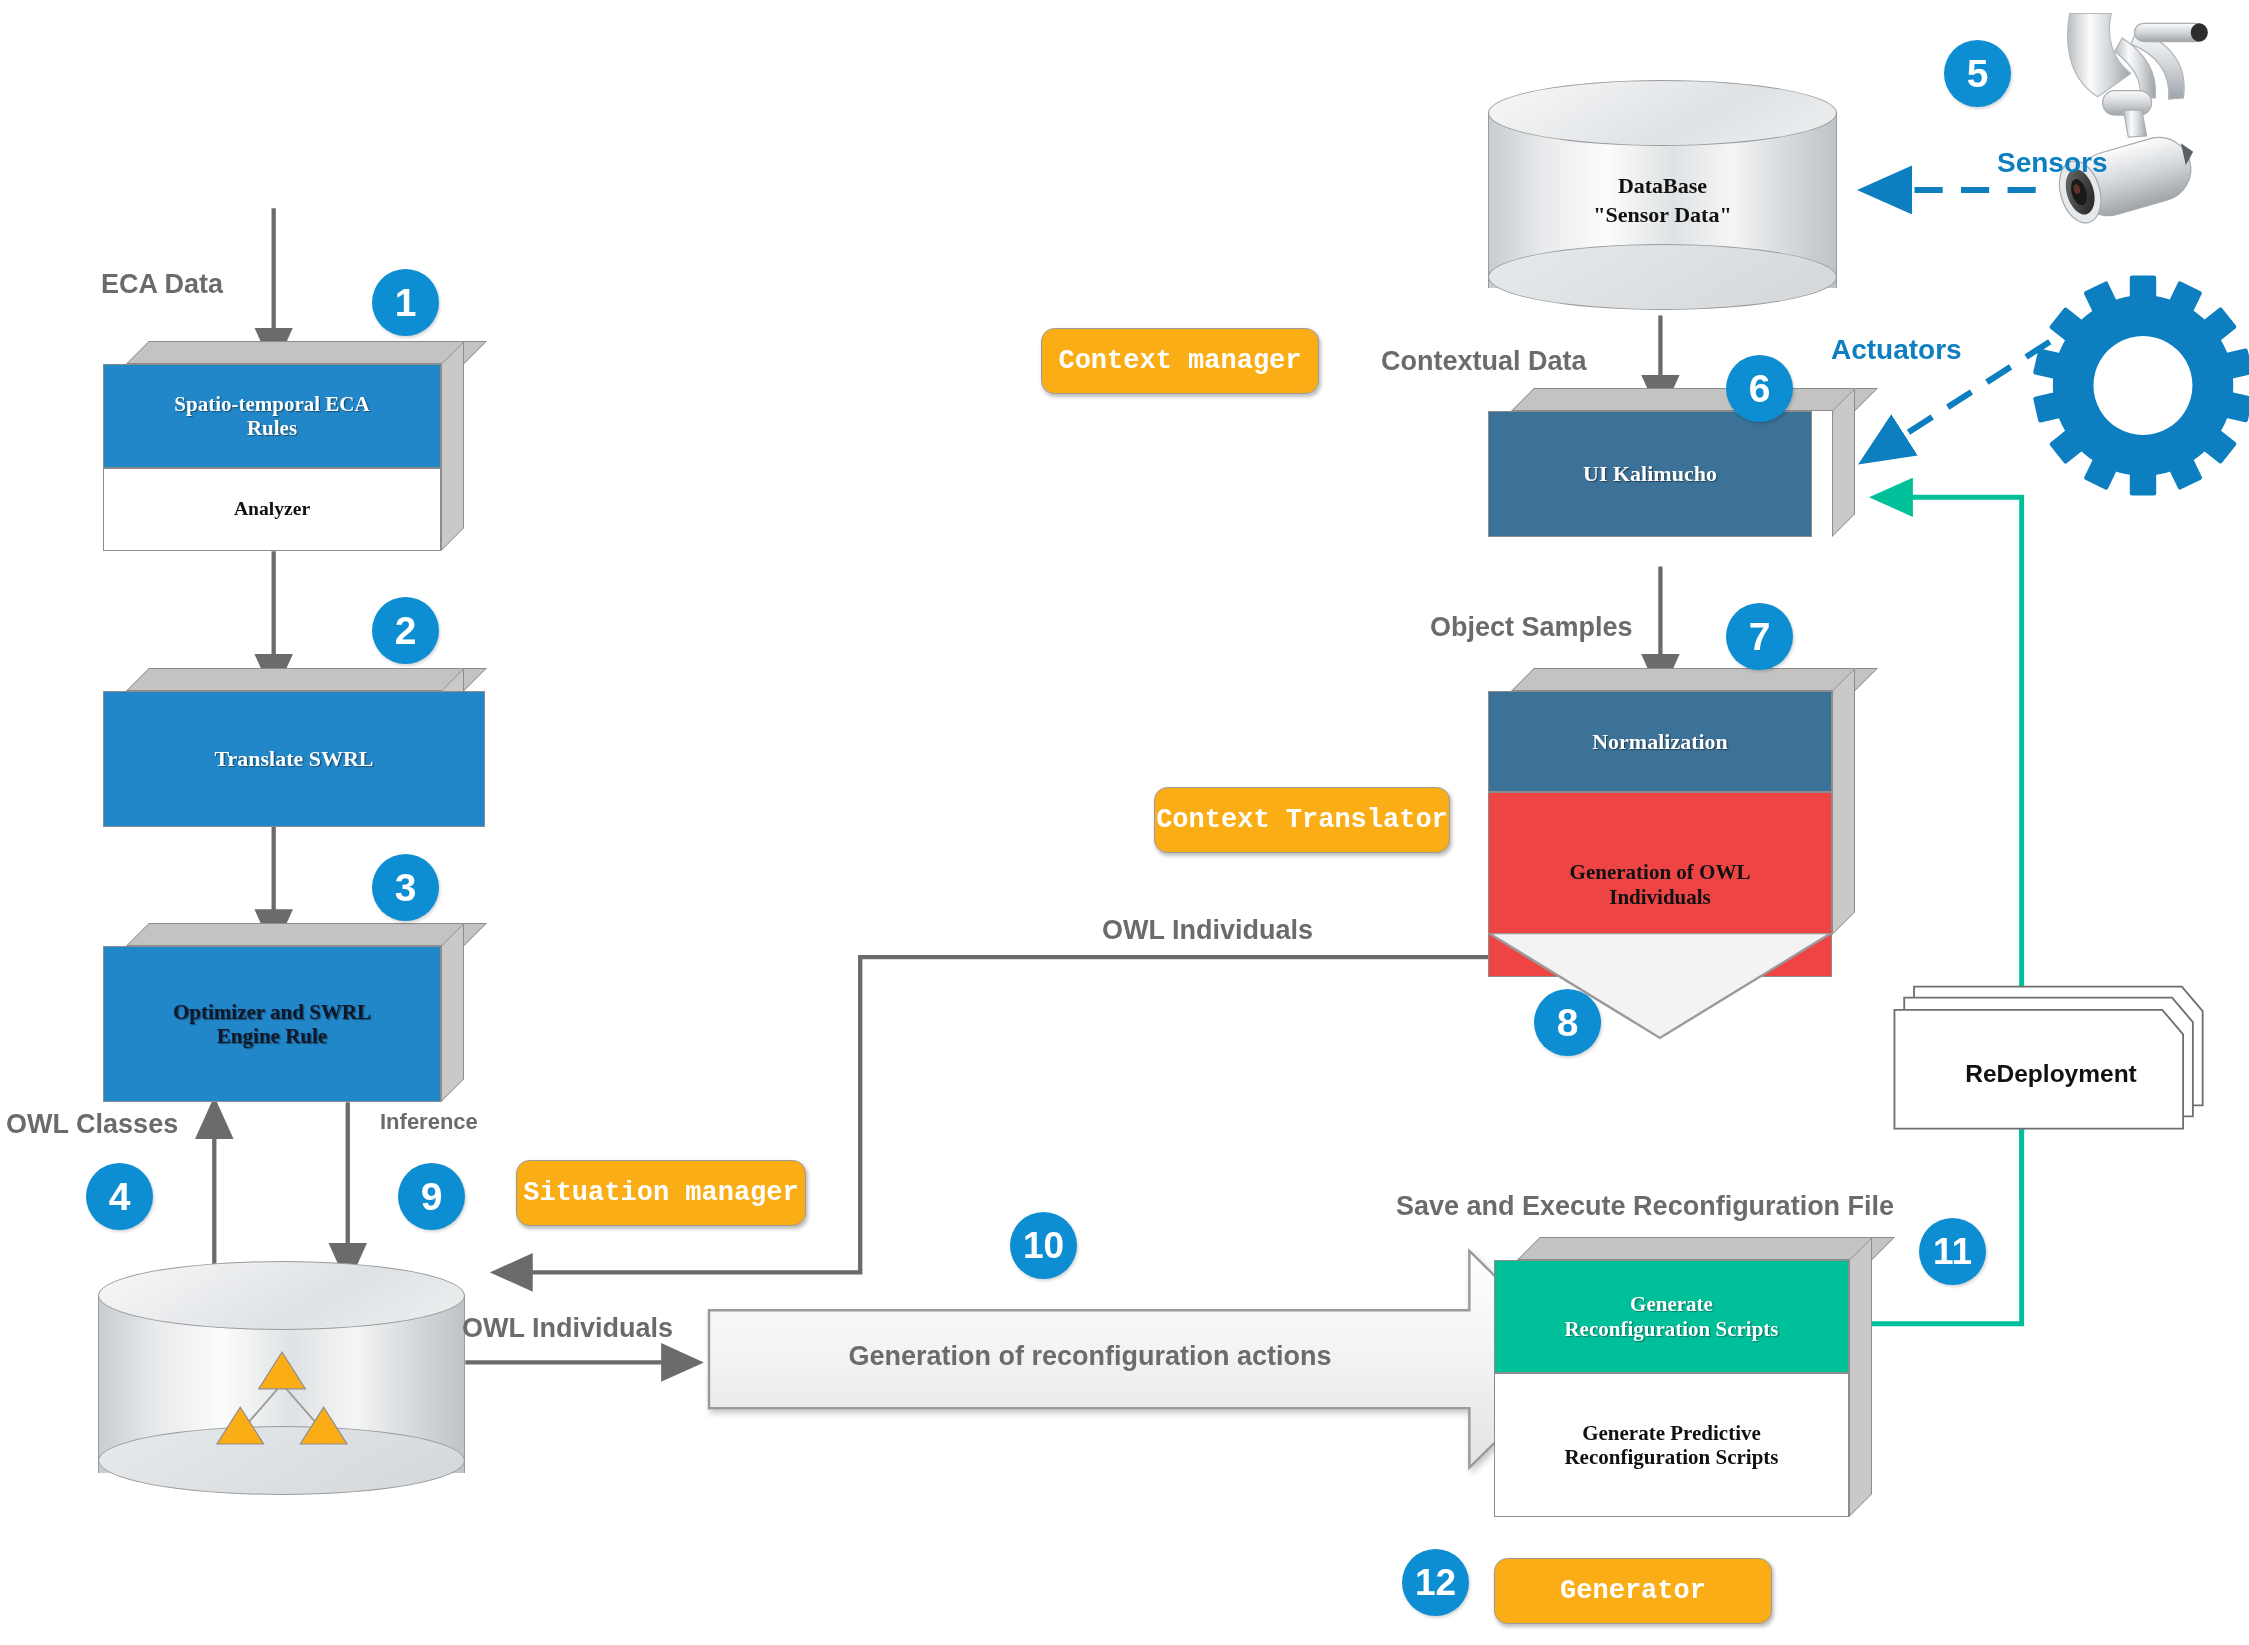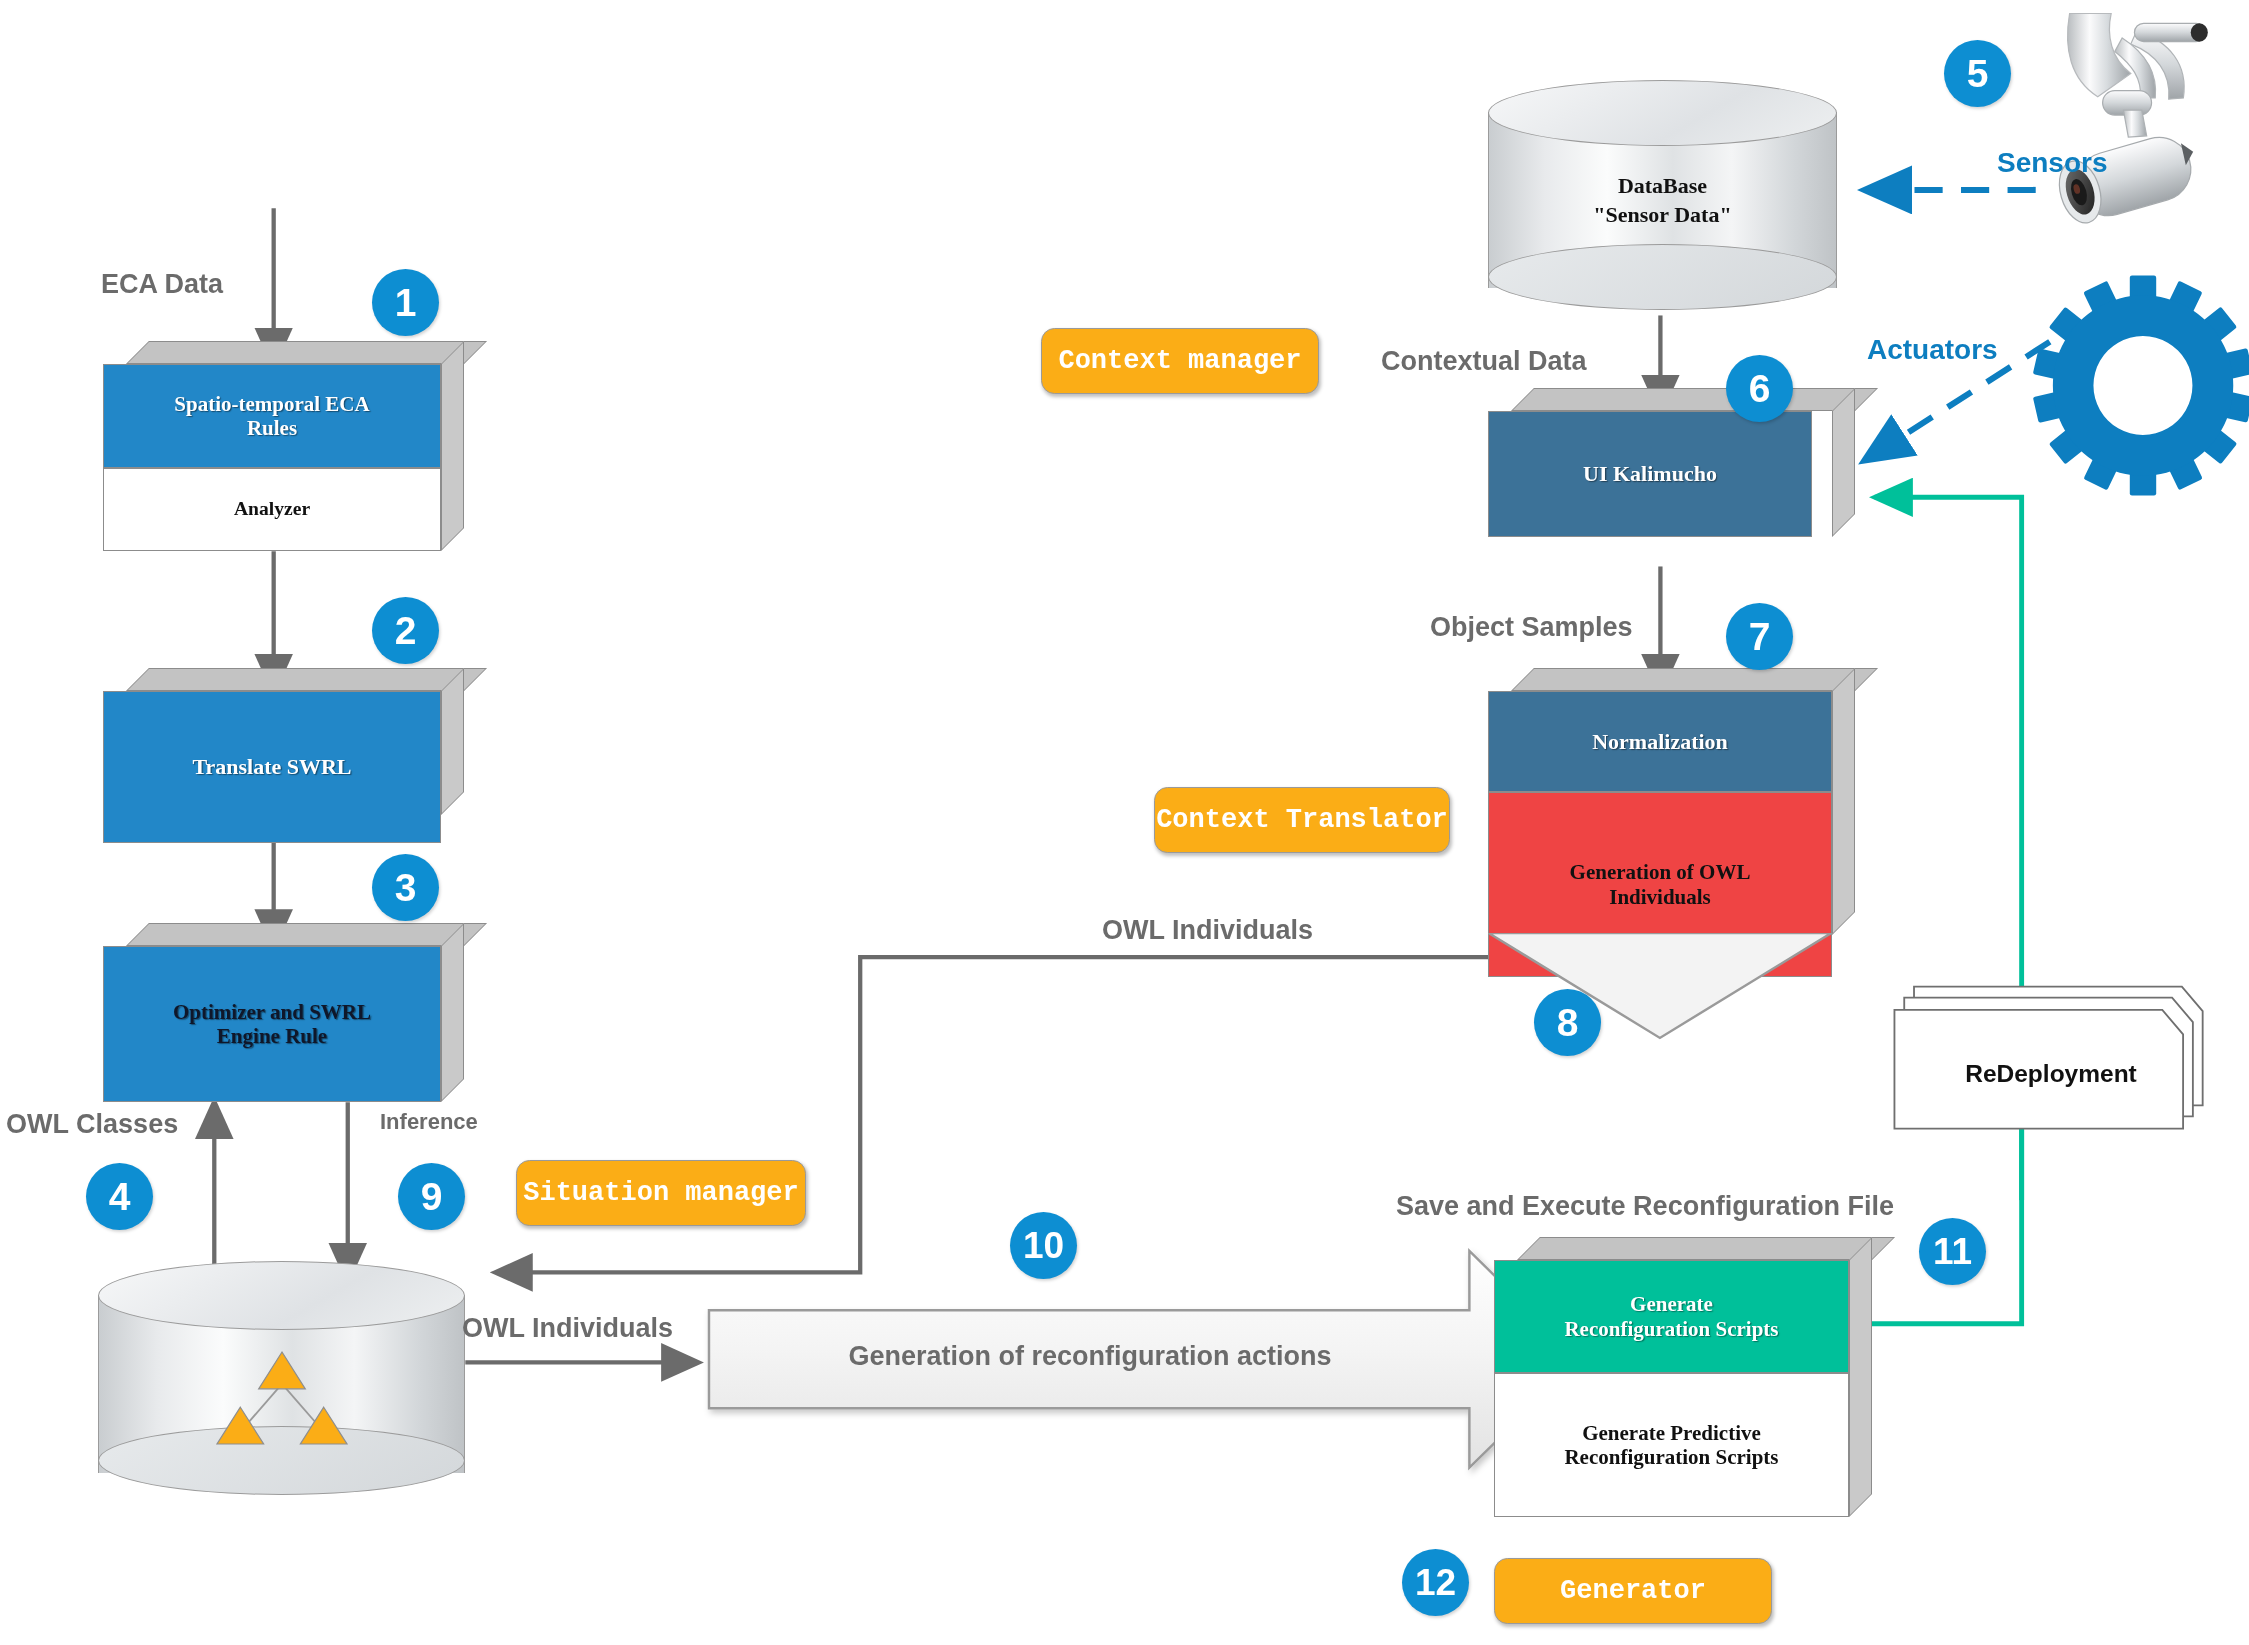--- a/index.html
+++ b/index.html
@@ -130,21 +130,21 @@
     <div class="topface" style="left:23px;top:-23px;width:338px;height:23px;background:#c3c3c3;
                 transform:skewX(-45deg);transform-origin:bottom left;"></div>
     <div class="sideface" style="left:338px;top:0px;width:23px;height:187px;background:#c9c9c9;
                 transform:skewY(-45deg);transform-origin:top left;"></div>
     <div class="face" style="height:104px;background:#2287c8;color:#fff;font-size:21px;
                 text-shadow:1.2px 1.2px 1.2px rgba(0,0,0,.45);white-space:pre-line;">Spatio-temporal ECA
 Rules</div>
     <div class="face" style="top:104px;height:83px;background:#ffffff;color:#111;font-size:19.6px;">Analyzer</div>
   </div>
 
-  <div class="box3d" style="left:103px;top:691px;width:338px;height:152px;">
+  <div class="box3d" style="left:103px;top:691px;width:338px;height:136px;padding-left:44px;">
     <div class="topface" style="left:23px;top:-23px;width:338px;height:23px;background:#c3c3c3;
                 transform:skewX(-45deg);transform-origin:bottom left;"></div>
     <div class="sideface" style="left:338px;top:0px;width:23px;height:124px;background:#c9c9c9;
                 transform:skewY(-45deg);transform-origin:top left;"></div>
     <div class="face" style="background:#2287c8;color:#fff;font-size:22px;
                 text-shadow:1.2px 1.2px 1.2px rgba(0,0,0,.45);">Translate SWRL</div>
   </div>
 
   <div class="box3d" style="left:103px;top:946px;width:338px;height:156px;">
     <div class="topface" style="left:23px;top:-23px;width:338px;height:23px;background:#c3c3c3;
@@ -310,17 +310,17 @@
   <div class="pill" style="left:1494px;top:1558px;width:276px;height:64px;font-size:27px;">Generator</div>
 
   <div class="lbl" style="left:101px;top:269px;font-size:27px;">ECA Data</div>
   <div class="lbl" style="left:6.1px;top:1109px;font-size:27px;">OWL Classes</div>
   <div class="lbl" style="left:380px;top:1109px;font-size:22px;text-align:center;">Inference</div>
   <div class="lbl" style="left:1102px;top:915px;font-size:27px;">OWL Individuals</div>
   <div class="lbl" style="left:462px;top:1313px;font-size:27px;">OWL Individuals</div>
   <div class="lbl" style="left:1381px;top:346px;font-size:27px;">Contextual Data</div>
   <div class="lbl" style="left:1430px;top:612px;font-size:27px;">Object Samples</div>
   <div class="lbl blue" style="left:1997px;top:147px;font-size:28px;">Sensors</div>
-  <div class="lbl blue" style="left:1831px;top:334px;font-size:28px;margin-left:36px;">Actuators</div>
+  <div class="lbl blue" style="left:1831px;top:334px;font-size:28px;">Actuators</div>
   <div class="lbl" style="left:1396px;top:1191px;font-size:27px;">Save and Execute Reconfiguration File</div>
 
 </div>
 
 
 </body></html>

